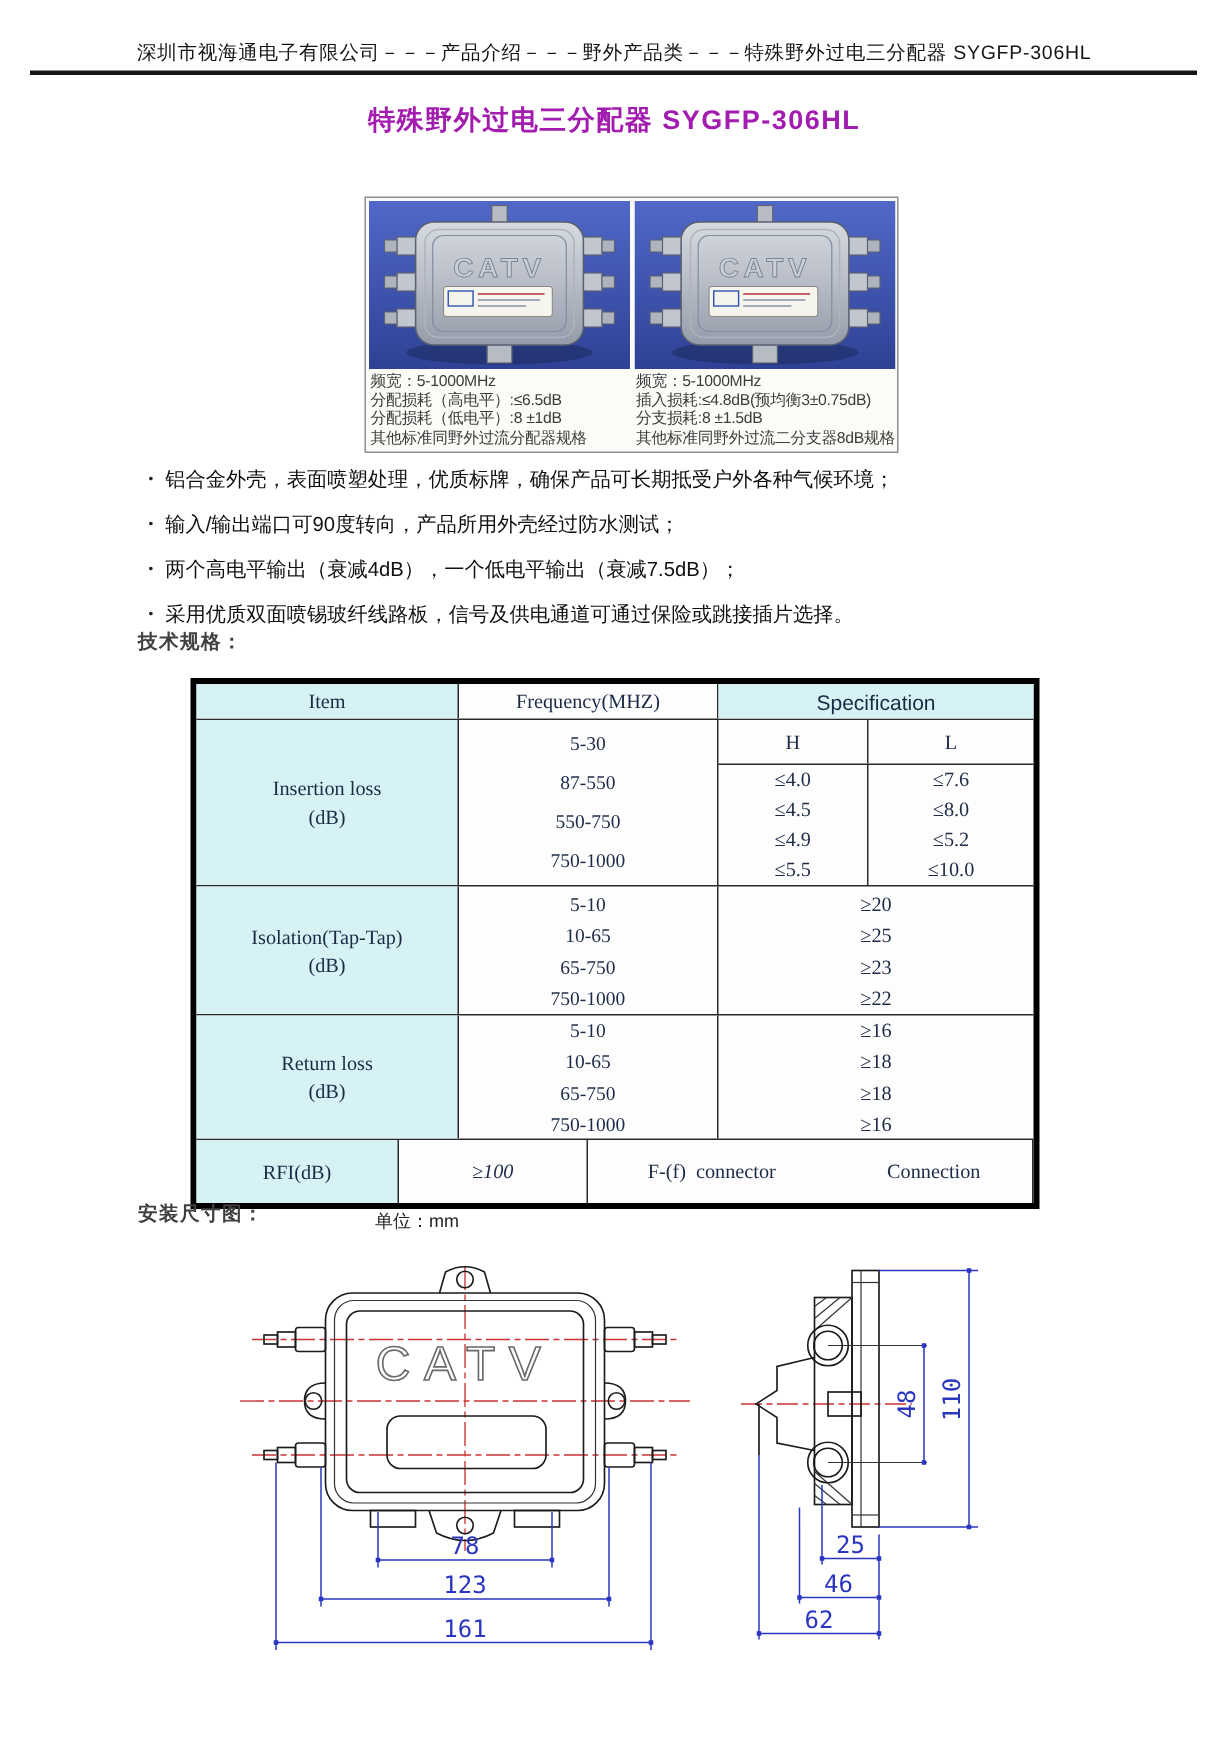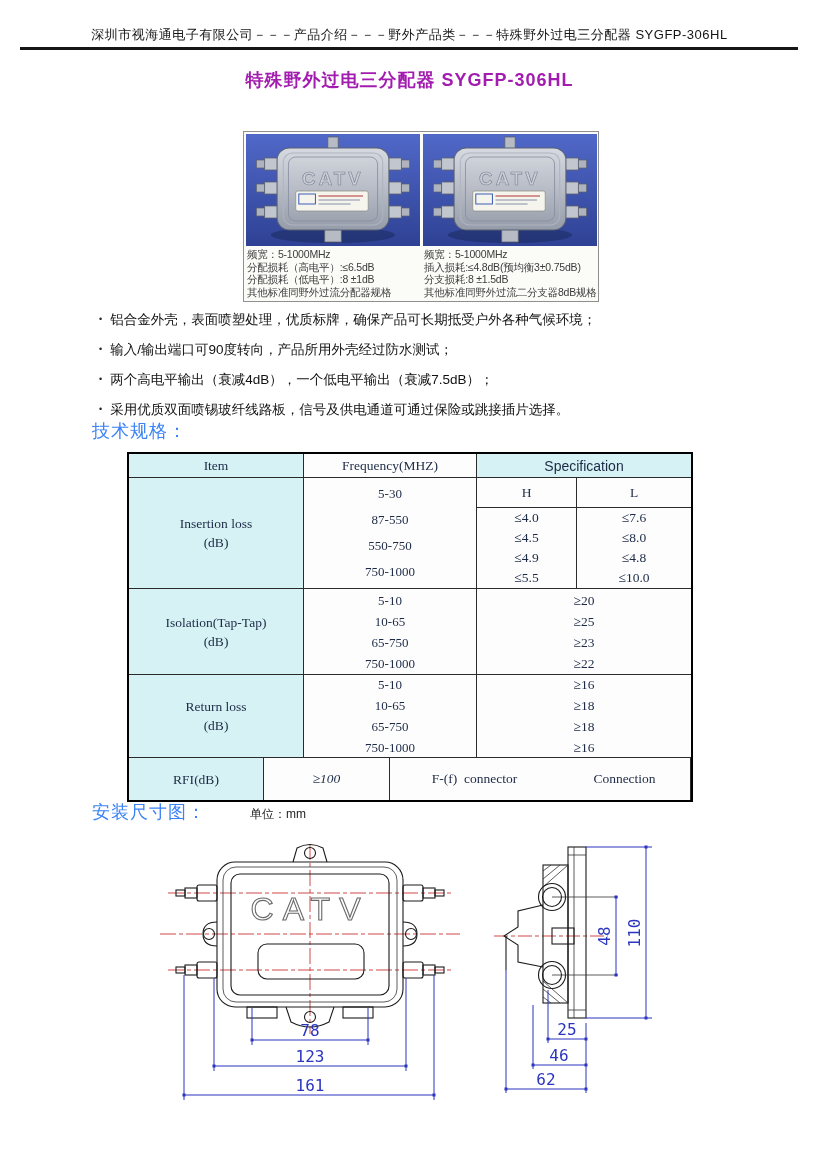--- a/index.html
+++ b/index.html
@@ -19,28 +19,28 @@
   .product-col{width:50%;box-sizing:border-box;padding:2px 1px 2px 2px;}
   .product-col svg{display:block;width:100%;height:112px;}
   .product-specs{font-size:10.5px;line-height:12.5px;color:#3c3c3c;white-space:nowrap;
                  padding:2px 0 1px 1px;letter-spacing:-0.2px;}
 
   
   .features{position:absolute;left:99px;top:311px;width:650px;}
   .feature{font-size:13.5px;color:#101010;height:17px;margin-bottom:13px;white-space:nowrap;}
   .feature .dot{display:inline-block;font-size:9px;vertical-align:2px;margin-right:8px;color:#222;}
 
-  .section-heading{position:absolute;font-size:18px;font-weight:normal;color:#3b82f6;letter-spacing:1px;}
+  .section-heading{position:absolute;font-size:13px;font-weight:bold;color:#404040;letter-spacing:1px;}
   .h-specs{left:92px;top:419px;}
   .h-install{left:92px;top:800px;}
   .unit-label{position:absolute;left:250px;top:806px;font-size:12px;color:#222;}
 
   
   .spec-table{position:absolute;left:127px;top:452px;width:566px;box-sizing:border-box;
-              border:2px solid #000000;font-family:"Liberation Serif","DejaVu Serif",serif;
+              border:4px solid #000000;font-family:"Liberation Serif","DejaVu Serif",serif;
               color:#1c2a46;background:#fdfdfd;}
   .t-row{display:flex;}
   .t-row + .t-row{border-top:1px solid #2b2b2b;}
   .cell{box-sizing:border-box;}
   .br{border-right:1px solid #2b2b2b;}
   .cyan{background:#d6f2f4;}
   .c-item{flex:0 0 175px;display:flex;flex-direction:column;justify-content:center;
           align-items:center;text-align:center;font-size:13.5px;line-height:19px;}
   .c-freq{flex:0 0 173px;display:flex;flex-direction:column;justify-content:center;
           align-items:center;text-align:center;font-size:13px;}
@@ -234,21 +234,21 @@
         <div class="valcols">
           <div class="vcol h">
             <div>≤4.0</div>
             <div>≤4.5</div>
             <div>≤4.9</div>
             <div>≤5.5</div>
           </div>
           <div class="vcol l">
             <div>≤7.6</div>
             <div>≤8.0</div>
-            <div>≤4.8</div>
+            <div>≤5.2</div>
             <div>≤10.0</div>
           </div>
         </div>
       </div>
     </div>
 
     <div class="t-row row-iso">
       <div class="cell c-item cyan br">
         <div>Isolation(Tap-Tap)</div>
         <div>(dB)</div>

